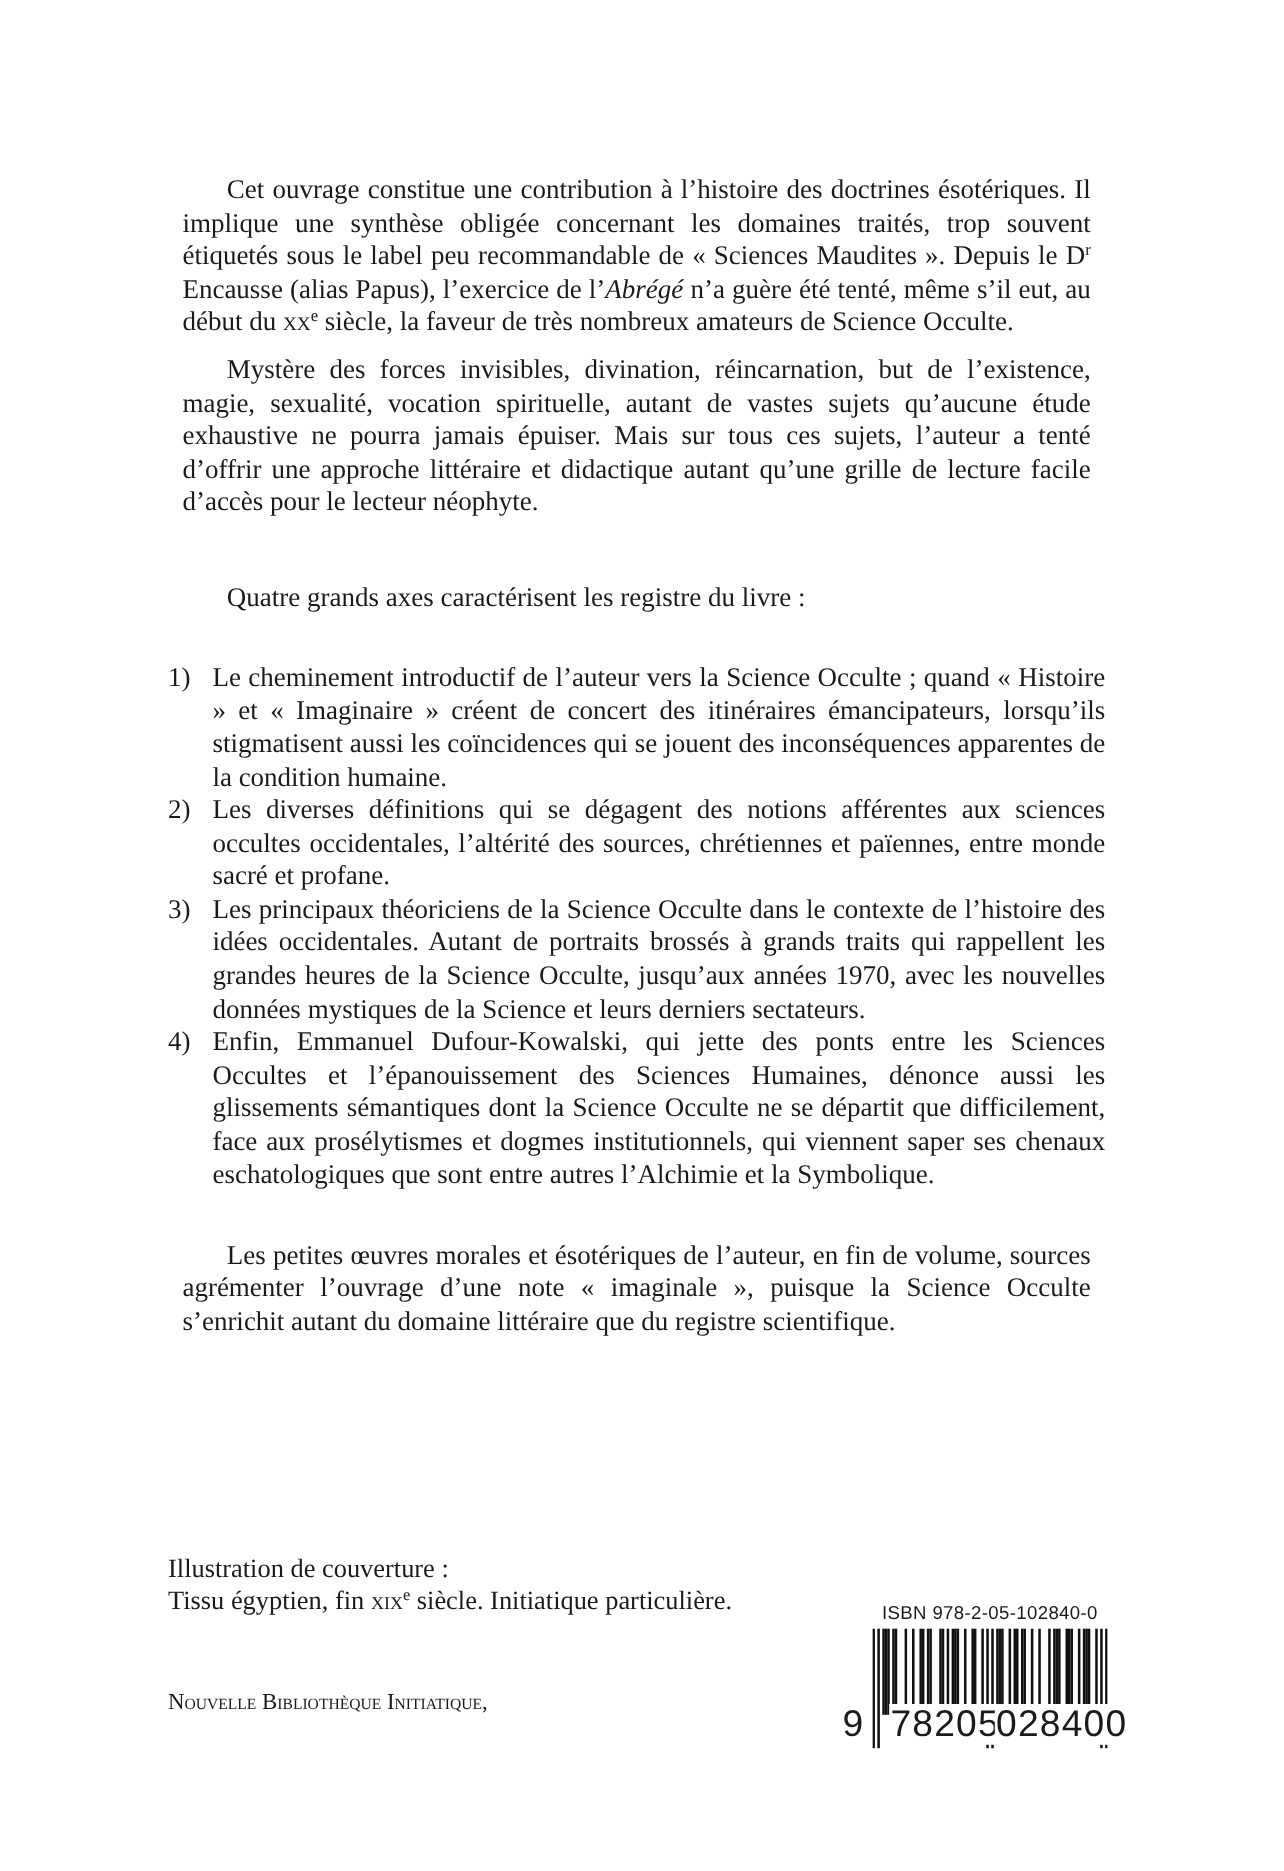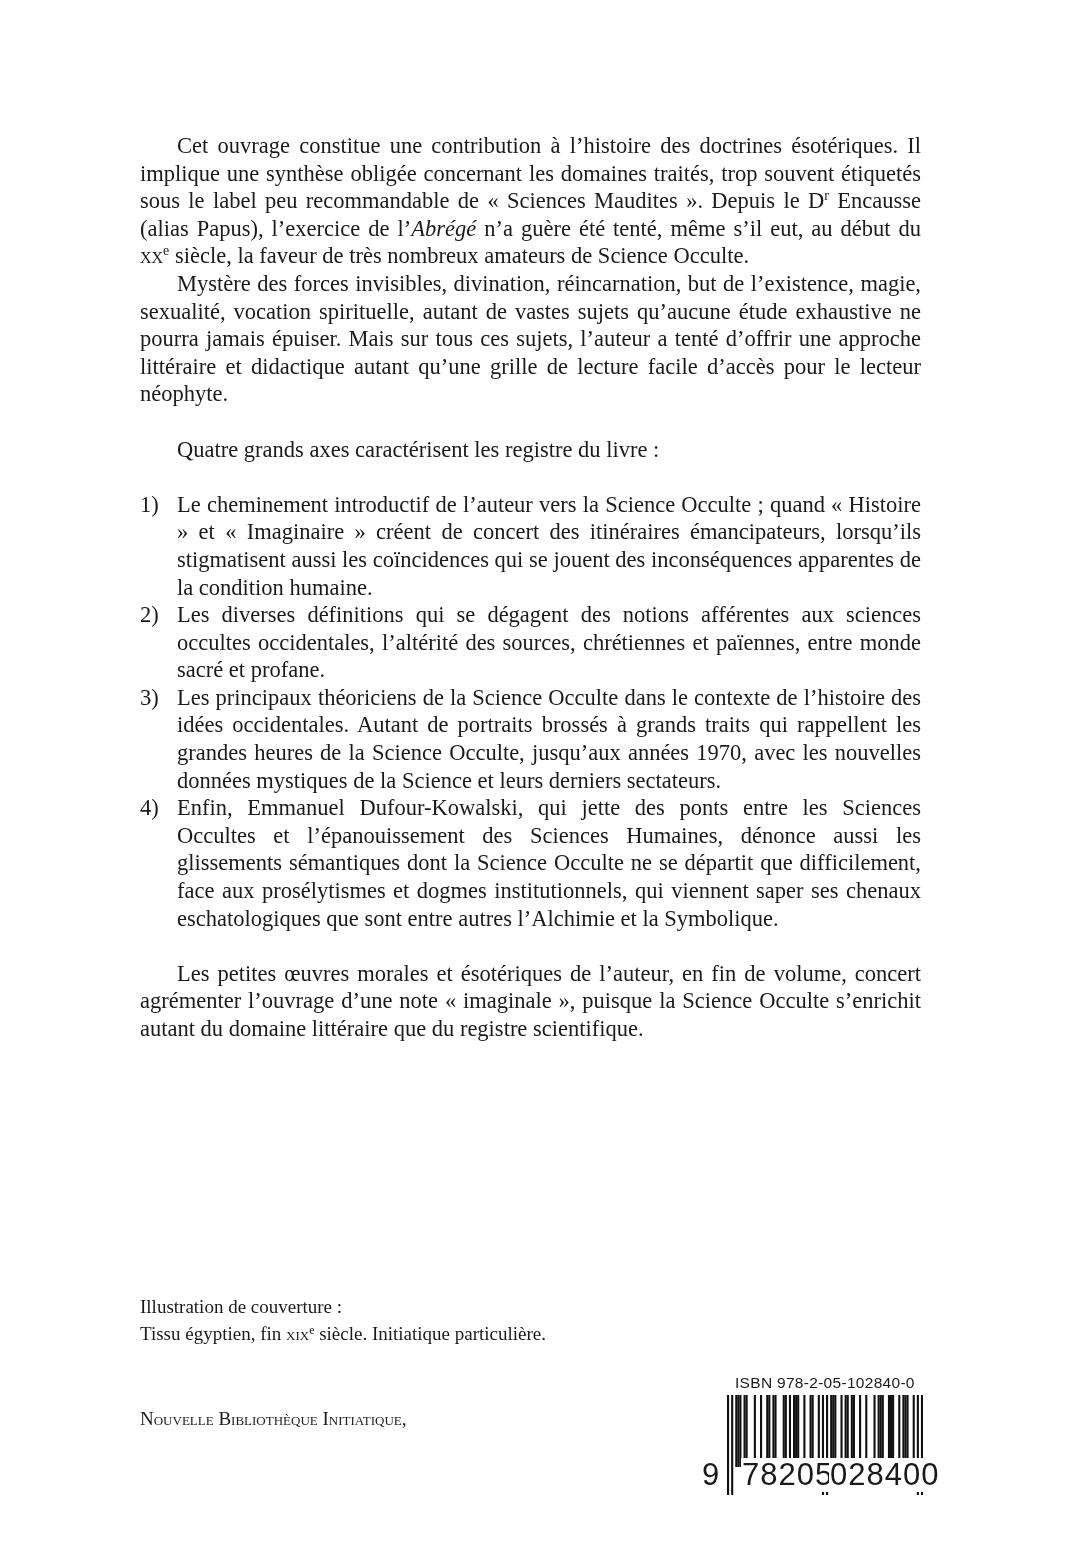--- a/index.html
+++ b/index.html
@@ -5,40 +5,39 @@
   html, body { margin: 0; padding: 0; background: #ffffff; }
   body {
     width: 1070px; height: 1559px; position: relative; overflow: hidden;
     font-family: "Liberation Serif", "DejaVu Serif", serif;
     color: #1a1a1a;
   }
   .col {
     position: absolute; left: 140px; width: 781px; top: 132px;
     font-size: 22.5px; line-height: 27.6px; text-align: justify;
   }
-  .col p { margin: 0; text-indent: 37px; }
+  .col p { margin: 12px; text-indent: 37px; }
   .gap { height: 27.6px; }
   .list { margin: 0; padding: 0; list-style: none; }
   .list li { position: relative; padding-left: 37px; text-align: justify; }
   .list .num { position: absolute; left: 0; top: 0; }
   sup.sm { font-size: 0.62em; vertical-align: 0.55em; line-height: 0; }
   .sc { font-variant: small-caps; }
   em { font-style: italic; }
   .credit {
     position: absolute; left: 140px; top: 1293px;
-    font-size: 19px; line-height: 27px;
+    font-size: 22px; line-height: 27px;
   }
   .series {
     position: absolute; left: 140px; top: 1403px;
     font-size: 19px; line-height: 32px; font-variant: small-caps;
   }
   .barcode {
     position: absolute; left: 727px; top: 1336px; width: 161px; height: 125px;
     font-family: "Liberation Sans", "DejaVu Sans", sans-serif;
-    margin-top: 38px;
   }
   .isbn-label { position: absolute; left: 8px; top: 0; font-size: 15.5px; letter-spacing: 0.3px; white-space: nowrap; }
   .bars { position: absolute; left: 0; top: 21px; width: 196px; height: 100px; }
   .ean-digits { position: absolute; top: 84px; font-size: 31px; letter-spacing: 1px; background: #fff; line-height: 34px; padding: 0 1px; }
   .d-first { left: -26px; background: transparent; }
   .d-left { left: 14px; }
   .d-right { left: 102px; }
 </style>
 </head>
 <body>
@@ -52,21 +51,21 @@
   <p>Quatre grands axes caractérisent les registre du livre :</p>
   <div class="gap"></div>
   <ul class="list" id="axes">
       <li><span class="num">1)</span><span>Le cheminement introductif de l’auteur vers la Science Occulte ; quand « Histoire » et « Imaginaire » créent de concert des itinéraires émancipateurs, lorsqu’ils stigmatisent aussi les coïncidences qui se jouent des inconséquences apparentes de la condition humaine.</span></li>
       <li><span class="num">2)</span><span>Les diverses définitions qui se dégagent des notions afférentes aux sciences occultes occidentales, l’altérité des sources, chrétiennes et païennes, entre monde sacré et profane.</span></li>
       <li><span class="num">3)</span><span>Les principaux théoriciens de la Science Occulte dans le contexte de l’histoire des idées occidentales. Autant de portraits brossés à grands traits qui rappellent les grandes heures de la Science Occulte, jusqu’aux années 1970, avec les nouvelles données mystiques de la Science et leurs derniers sectateurs.</span></li>
       <li><span class="num">4)</span><span>Enfin, Emmanuel Dufour-Kowalski, qui jette des ponts entre les Sciences Occultes et l’épanouissement des Sciences Humaines, dénonce aussi les glissements sémantiques dont la Science Occulte ne se départit que difficilement, face aux prosélytismes et dogmes institutionnels, qui viennent saper ses chenaux eschatologiques que sont entre autres l’Alchimie et la Symbolique.</span></li>
     </ul>
   <div class="gap"></div>
   <div id="outro">
-      <p>Les petites œuvres morales et ésotériques de l’auteur, en fin de volume, concert agrémenter l’ouvrage d’une note « imaginale », puisque la Science Occulte s’enrichit autant du domaine littéraire que du registre scientifique.</p>
+      <p>Les petites œuvres morales et ésotériques de l’auteur, en fin de volume, sources agrémenter l’ouvrage d’une note « imaginale », puisque la Science Occulte s’enrichit autant du domaine littéraire que du registre scientifique.</p>
     </div>
 </div>
 
 <div class="credit">
   <div>Illustration de couverture :</div>
   <div><span>Tissu égyptien, fin </span><span class="sc">xix</span><sup class="sm">e</sup><span> siècle. Initiatique particulière.</span></div>
 </div>
 
 <div class="series">
   <div>Nouvelle Bibliothèque Initiatique,</div>

